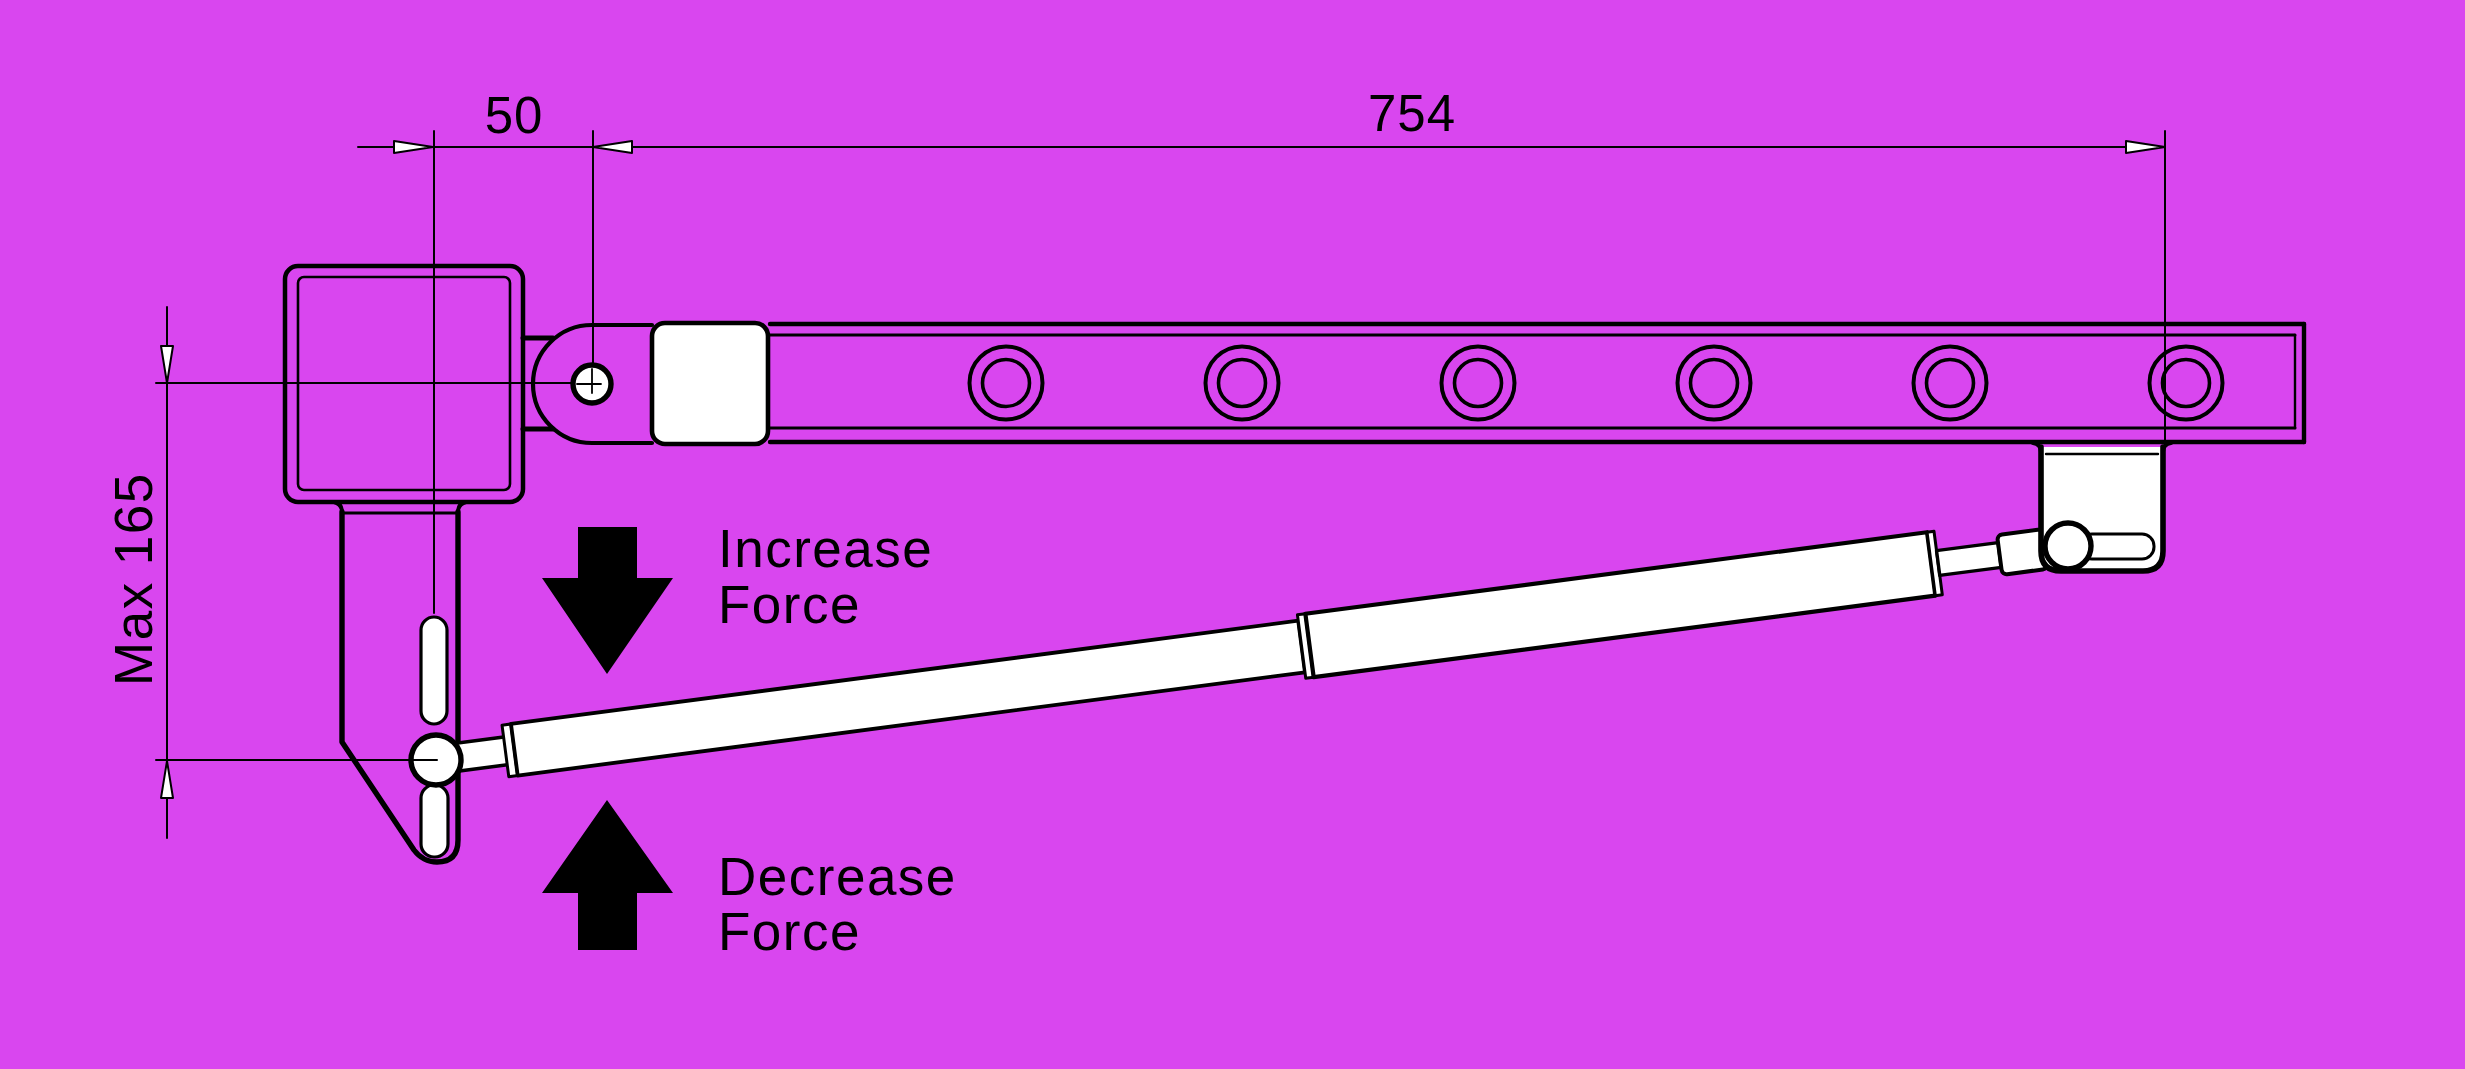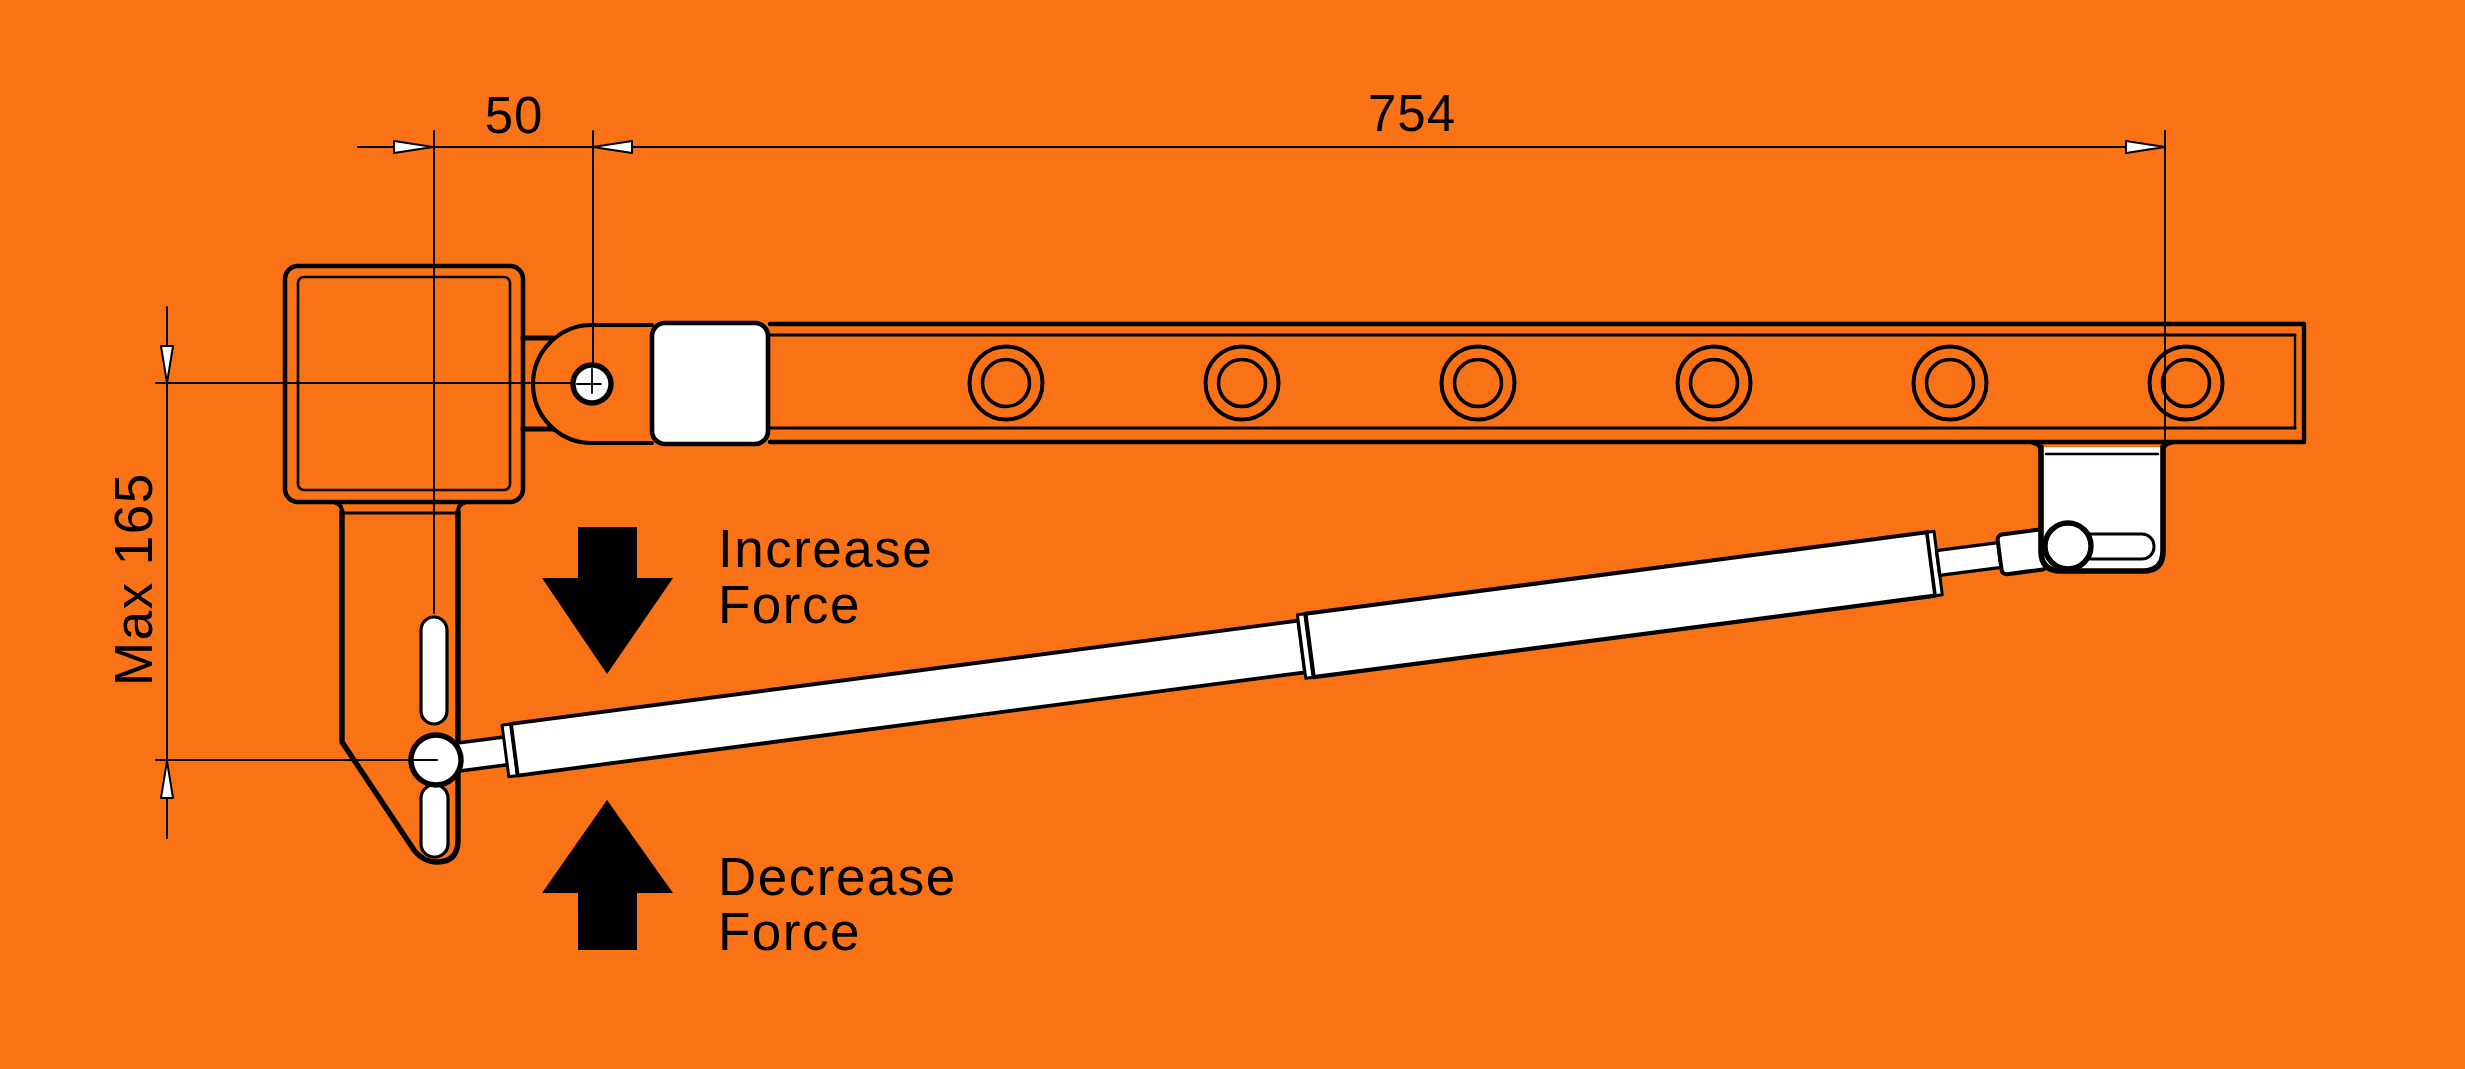--- a/index.html
+++ b/index.html
@@ -3,21 +3,21 @@
 <meta charset="utf-8">
 <style>
   html, body {
     margin: 0;
     padding: 0;
     background: #ffffff;
   }
   .drawing-page {
     width: 2465px;
     height: 1069px;
-    background: #f97316;
+    background: #d946ef;
     position: relative;
     overflow: hidden;
   }
   svg.cad {
     display: block;
     width: 2465px;
     height: 1069px;
   }
   .dim-text {
     font-family: "Liberation Sans", "DejaVu Sans", sans-serif;

